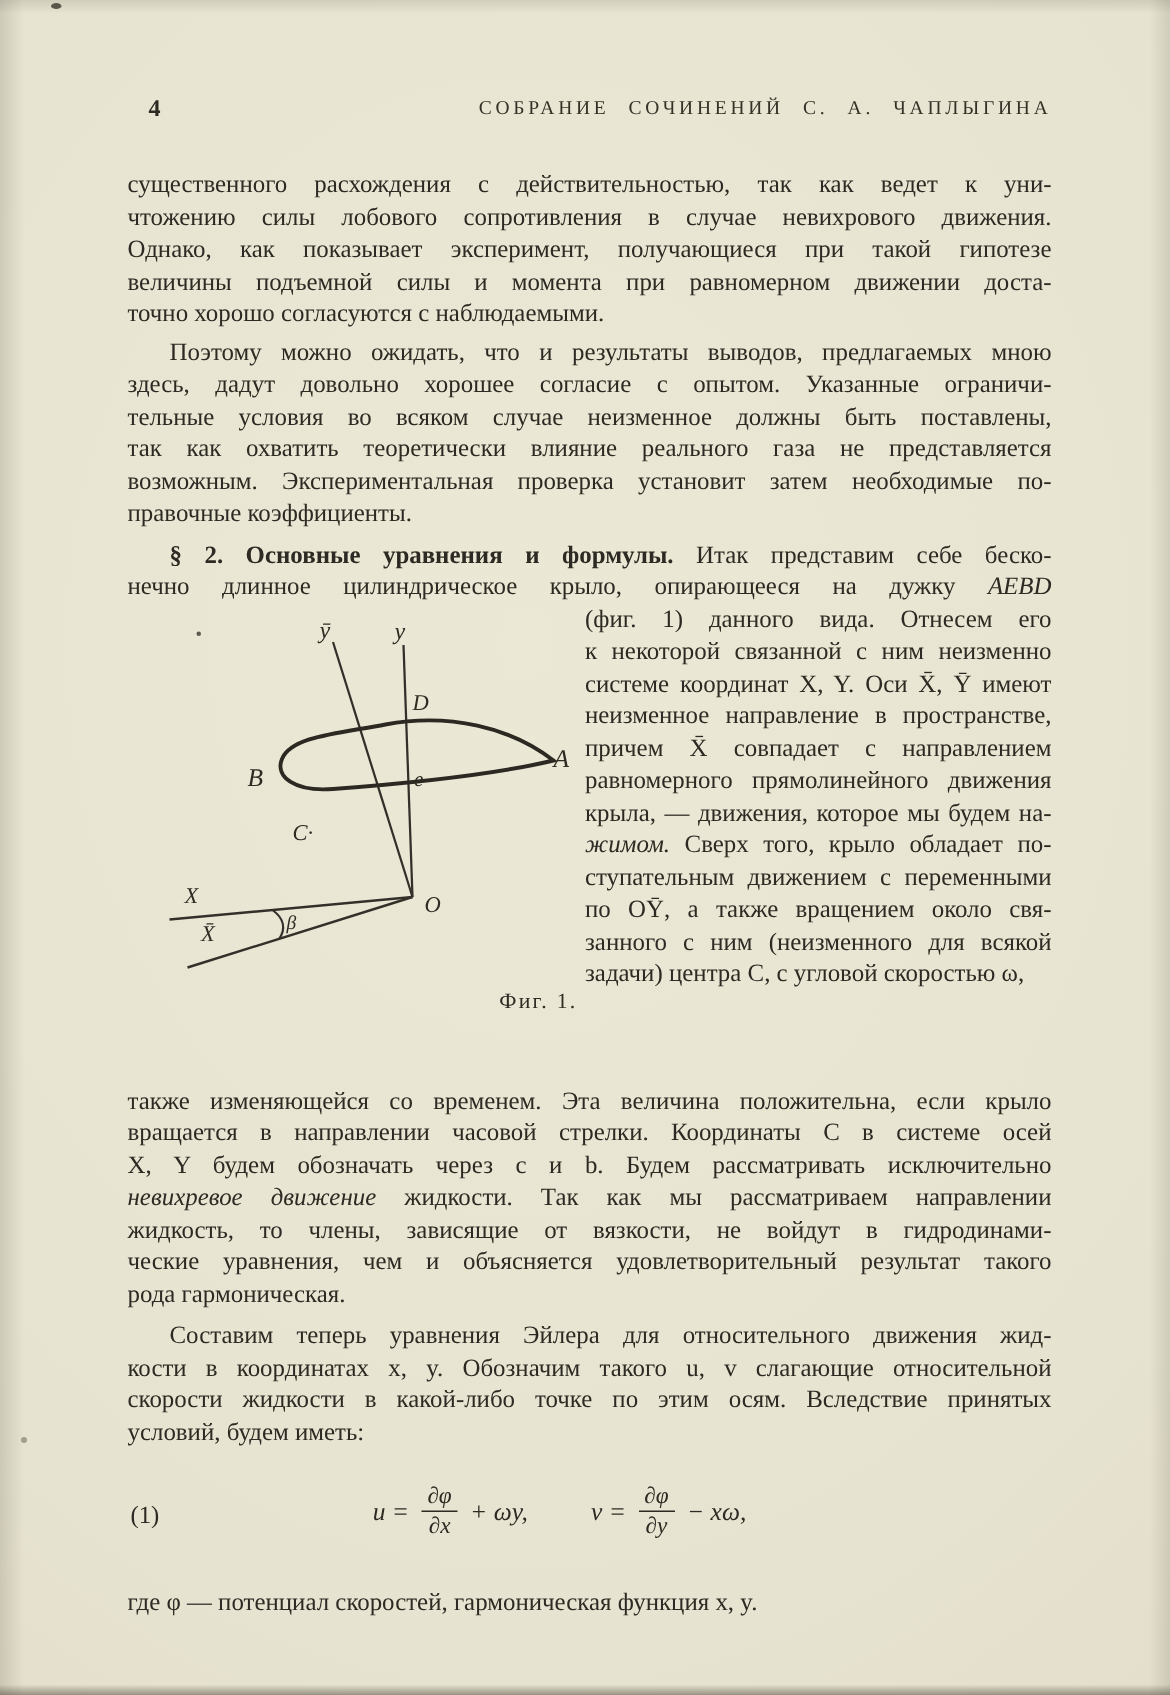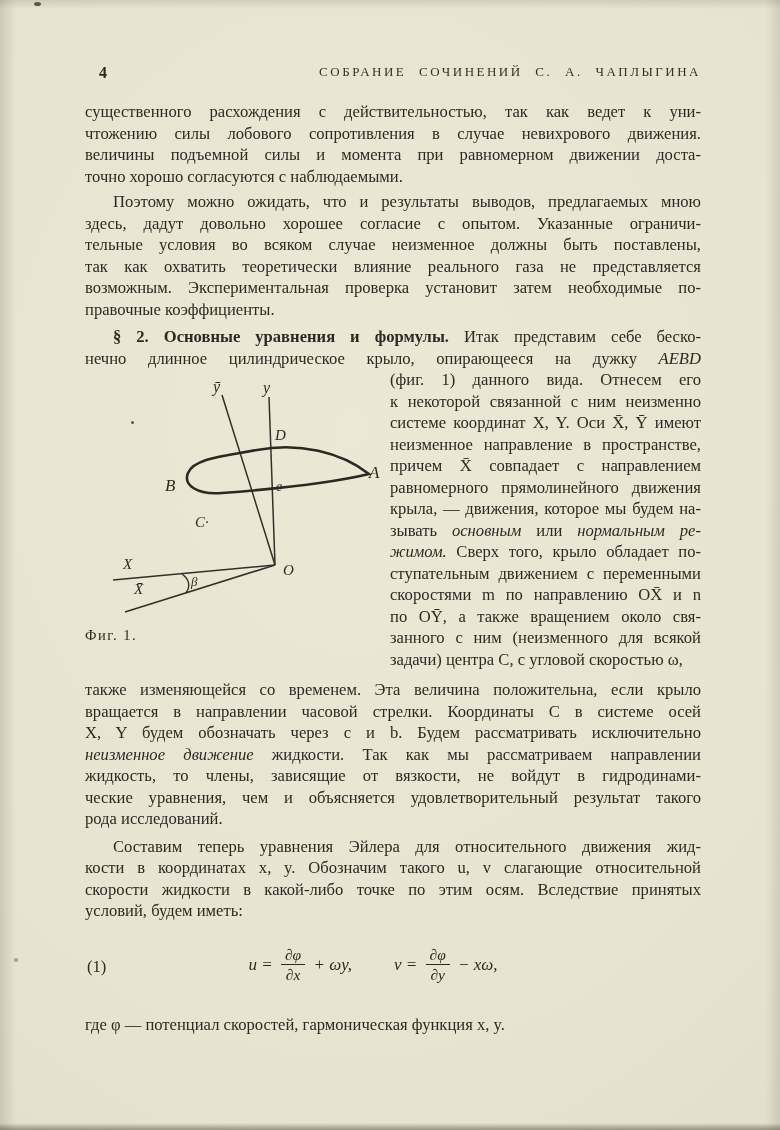--- a/index.html
+++ b/index.html
@@ -22,28 +22,28 @@
   .pgnum{position:absolute;left:14px;top:6px;font-size:16px;font-weight:bold;}
   .runtitle{
     position:absolute;left:0;right:0;top:6px;text-align:right;
     font-size:13px;letter-spacing:2.5px;word-spacing:7px;color:#343126;
   }
   
   .col-main{position:absolute;left:85px;top:96px;width:616px;font-size:16.6px;line-height:21.5px;}
   .ln{text-align:justify;text-align-last:justify;white-space:normal;}
   .ln.end{text-align-last:left;}
   .ind{text-indent:28px;}
-  .para{margin:5px 0 0 0;}
+  .para{margin:16px 0 0 0;}
   .mt1{margin-top:4px;} .mt2{margin-top:6px;}
   b{font-weight:bold;}
   i{font-style:italic;}
   
   .figsec{position:relative;height:301px;margin-top:4px;}
   .figure{position:absolute;left:0;top:0;width:300px;height:290px;}
-  .figcap{position:absolute;left:0;top:252px;width:300px;text-align:left;
+  .figcap{position:absolute;left:0;top:252px;width:300px;text-align:right;
           font-size:14.5px;letter-spacing:1.5px;color:#2e2b22;}
   .narrowcol{position:absolute;left:305px;top:-4px;width:311px;}
   .fig-label{font-family:"Liberation Serif","DejaVu Serif",serif;font-style:italic;fill:#2e2b23;}
   
   .eqrow{position:relative;height:58px;margin-top:18px;}
   .eqnum{position:absolute;left:2px;top:16px;font-size:16.5px;}
   .eq{position:absolute;left:0;right:40px;top:8px;text-align:center;font-style:italic;font-size:17px;}
   .frac{display:inline-block;vertical-align:middle;text-align:center;font-size:15.5px;line-height:17px;margin:0 4px;position:relative;top:-2px;}
   .frac .num{display:block;padding:0 4px 1px 4px;border-bottom:1.4px solid #2c2a22;}
   .frac .den{display:block;padding:1px 4px 0 4px;}
@@ -62,20 +62,21 @@
   <div class="hdr">
     <div class="pgnum">4</div>
     <div class="runtitle">СОБРАНИЕ СОЧИНЕНИЙ С. А. ЧАПЛЫГИНА</div>
   </div>
 
   <div class="col-main">
 
     <div class="para">
       <div class="ln">существенного расхождения с действительностью, так как ведет к уни-</div>
       <div class="ln">чтожению силы лобового сопротивления в случае невихрового движения.</div>
+      <div class="ln">Однако, как показывает эксперимент, получающиеся при такой гипотезе</div>
       <div class="ln">величины подъемной силы и момента при равномерном движении доста-</div>
       <div class="ln end">точно хорошо согласуются с наблюдаемыми.</div>
     </div>
 
     <div class="para mt1">
       <div class="ln ind">Поэтому можно ожидать, что и результаты выводов, предлагаемых мною</div>
       <div class="ln">здесь, дадут довольно хорошее согласие с опытом. Указанные ограничи-</div>
       <div class="ln">тельные условия во всяком случае неизменное должны быть поставлены,</div>
       <div class="ln">так как охватить теоретически влияние реального газа не представляется</div>
       <div class="ln">возможным. Экспериментальная проверка установит затем необходимые по-</div>
@@ -117,38 +118,36 @@
       </div>
 
       <div class="narrowcol">
         <div class="ln">(фиг. 1) данного вида. Отнесем его</div>
         <div class="ln">к некоторой связанной с ним неизменно</div>
         <div class="ln">системе координат X, Y. Оси X̄, Ȳ имеют</div>
         <div class="ln">неизменное направление в пространстве,</div>
         <div class="ln">причем X̄ совпадает с направлением</div>
         <div class="ln">равномерного прямолинейного движения</div>
         <div class="ln">крыла, — движения, которое мы будем на-</div>
-        <div class="ln"><span>зывать </span><i>основным</i><span> или </span><i>нормальным ре-</i></div>
         <div class="ln"><i>жимом.</i><span> Сверх того, крыло обладает по-</span></div>
         <div class="ln">ступательным движением с переменными</div>
-        <div class="ln">скоростями m по направлению OX̄ и n</div>
         <div class="ln">по OȲ, а также вращением около свя-</div>
         <div class="ln">занного с ним (неизменного для всякой</div>
         <div class="ln end">задачи) центра C, с угловой скоростью ω,</div>
       </div>
     </div>
 
     <div class="para">
       <div class="ln">также изменяющейся со временем. Эта величина положительна, если крыло</div>
       <div class="ln">вращается в направлении часовой стрелки. Координаты C в системе осей</div>
       <div class="ln">X, Y будем обозначать через c и b. Будем рассматривать исключительно</div>
-      <div class="ln"><i>неизменное движение</i><span> жидкости. Так как мы рассматриваем направлении</span></div>
+      <div class="ln"><i>невихревое движение</i><span> жидкости. Так как мы рассматриваем направлении</span></div>
       <div class="ln">жидкость, то члены, зависящие от вязкости, не войдут в гидродинами-</div>
       <div class="ln">ческие уравнения, чем и объясняется удовлетворительный результат такого</div>
-      <div class="ln end">рода исследований.</div>
+      <div class="ln end">рода гармоническая.</div>
     </div>
 
     <div class="para mt2">
       <div class="ln ind">Составим теперь уравнения Эйлера для относительного движения жид-</div>
       <div class="ln">кости в координатах x, y. Обозначим такого u, v слагающие относительной</div>
       <div class="ln">скорости жидкости в какой-либо точке по этим осям. Вследствие принятых</div>
       <div class="ln end">условий, будем иметь:</div>
     </div>
 
     <div class="eqrow">

